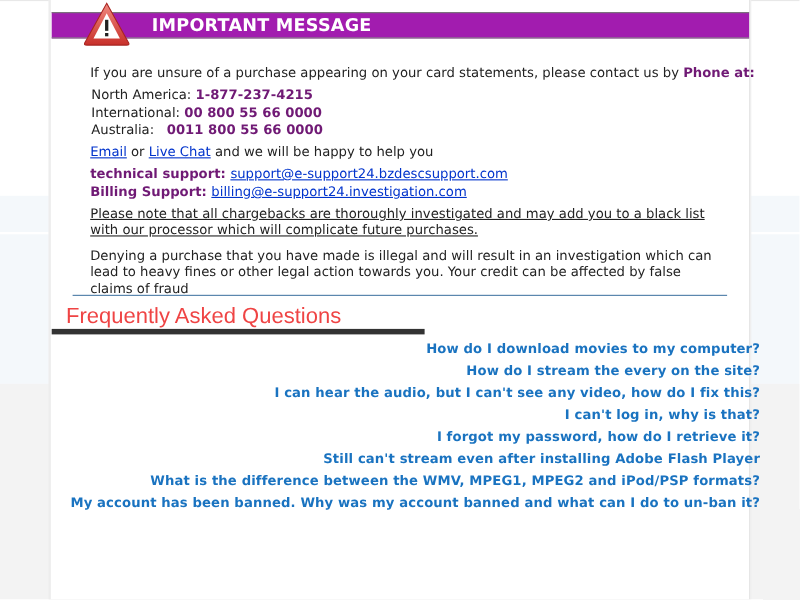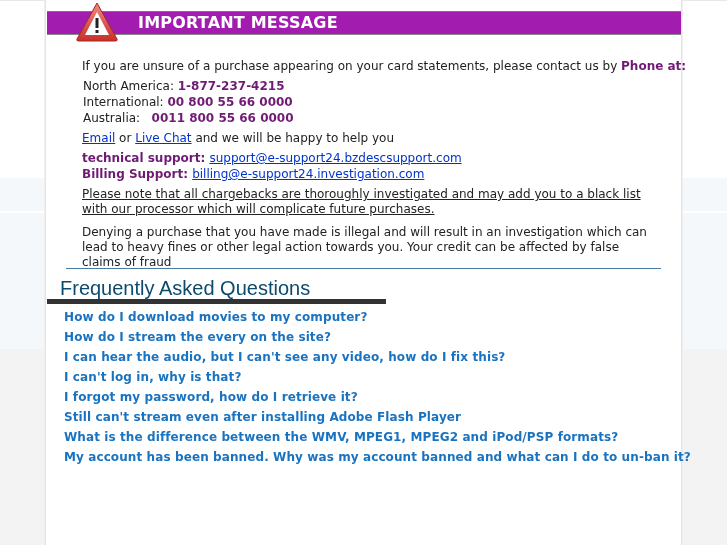--- a/index.html
+++ b/index.html
@@ -40,28 +40,28 @@
   .content { position:absolute; left:36px; top:0; width:590px; font-size:12px; color:#222; }
   .line { position:absolute; white-space:nowrap; line-height:15px; }
   .b { font-weight:bold; color:#701a75; }
   a, .link { color:#0033cc; text-decoration:underline; }
   .para { position:absolute; width:570px; line-height:15px; }
 
   .sep-line { position:absolute; left:20px; top:268px; width:595px; height:1px; background:#4a7aa6; }
 
   .faq-title {
     position:absolute; left:14px; top:276px; font-family:"Liberation Sans", sans-serif;
-    font-size:20px; color:#0c4a6e; line-height:24px;
+    font-size:20px; color:#ef4444; line-height:24px;
   }
   .faq-bar { position:absolute; left:1px; top:299px; width:339px; height:5px; background:#333333; }
 
   .faq-list { position:absolute; left:18px; top:309px; margin:0; padding:0; list-style:none; }
   .faq-item {
     height:20px; line-height:17px; font-size:12px; font-weight:bold; color:#1a73c0;
-    white-space:nowrap; cursor:pointer; letter-spacing:0.1px;
+    white-space:nowrap; cursor:pointer; letter-spacing:0.1px;text-align:right;
   }
 </style>
 </head>
 <body>
 
 <div class="bg-band-top"></div>
 <div class="bg-band-blue1"></div>
 <div class="bg-band-gap"></div>
 <div class="bg-band-blue2"></div>
 <div class="bg-band-grey"></div>

